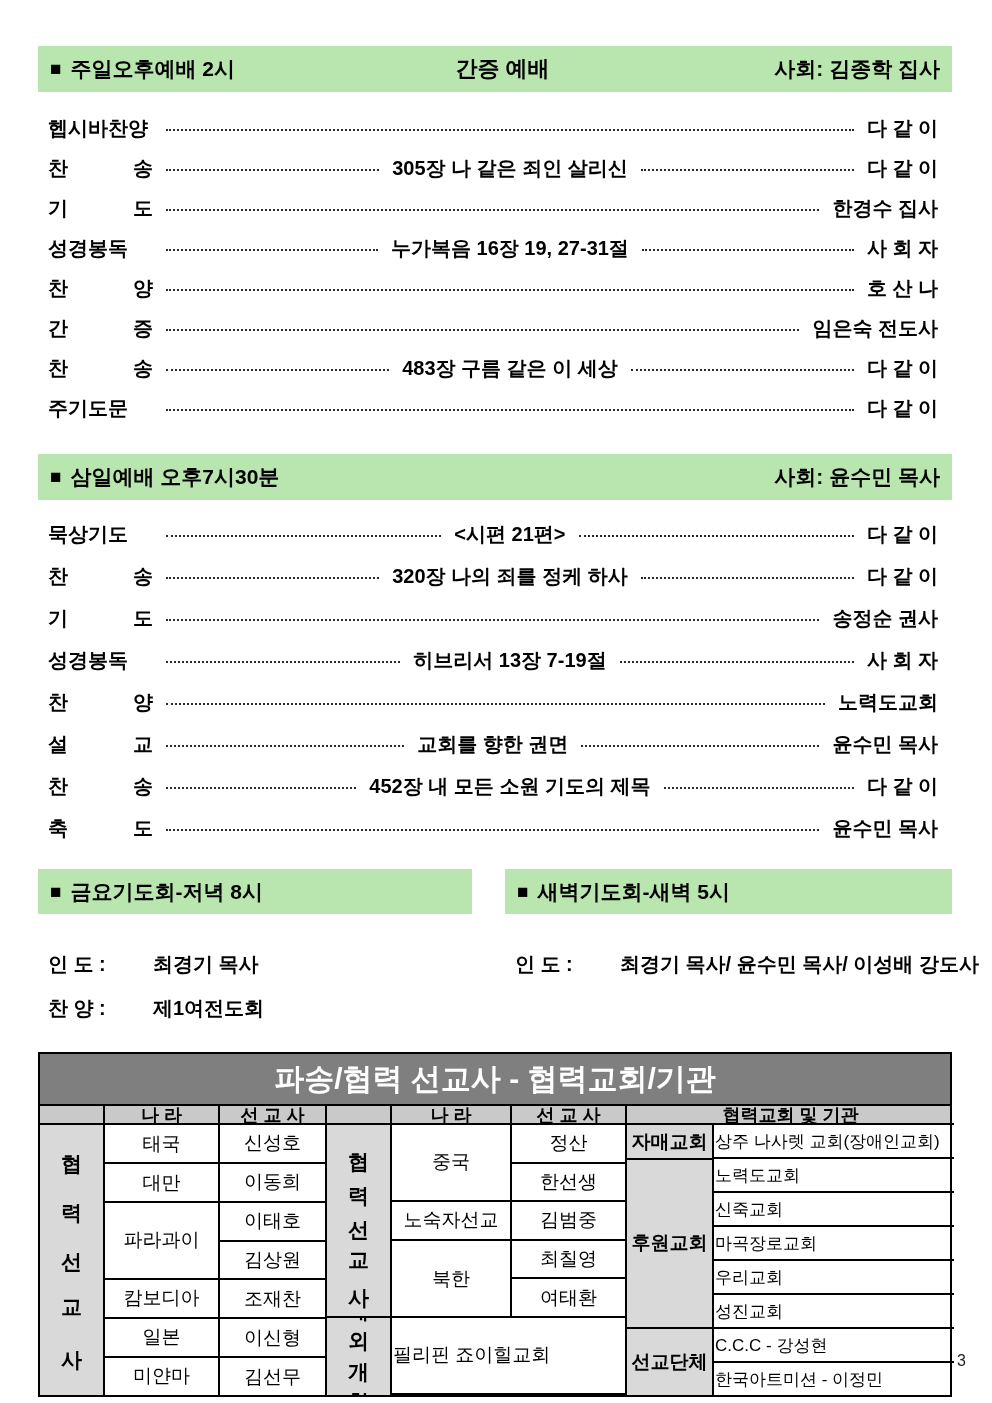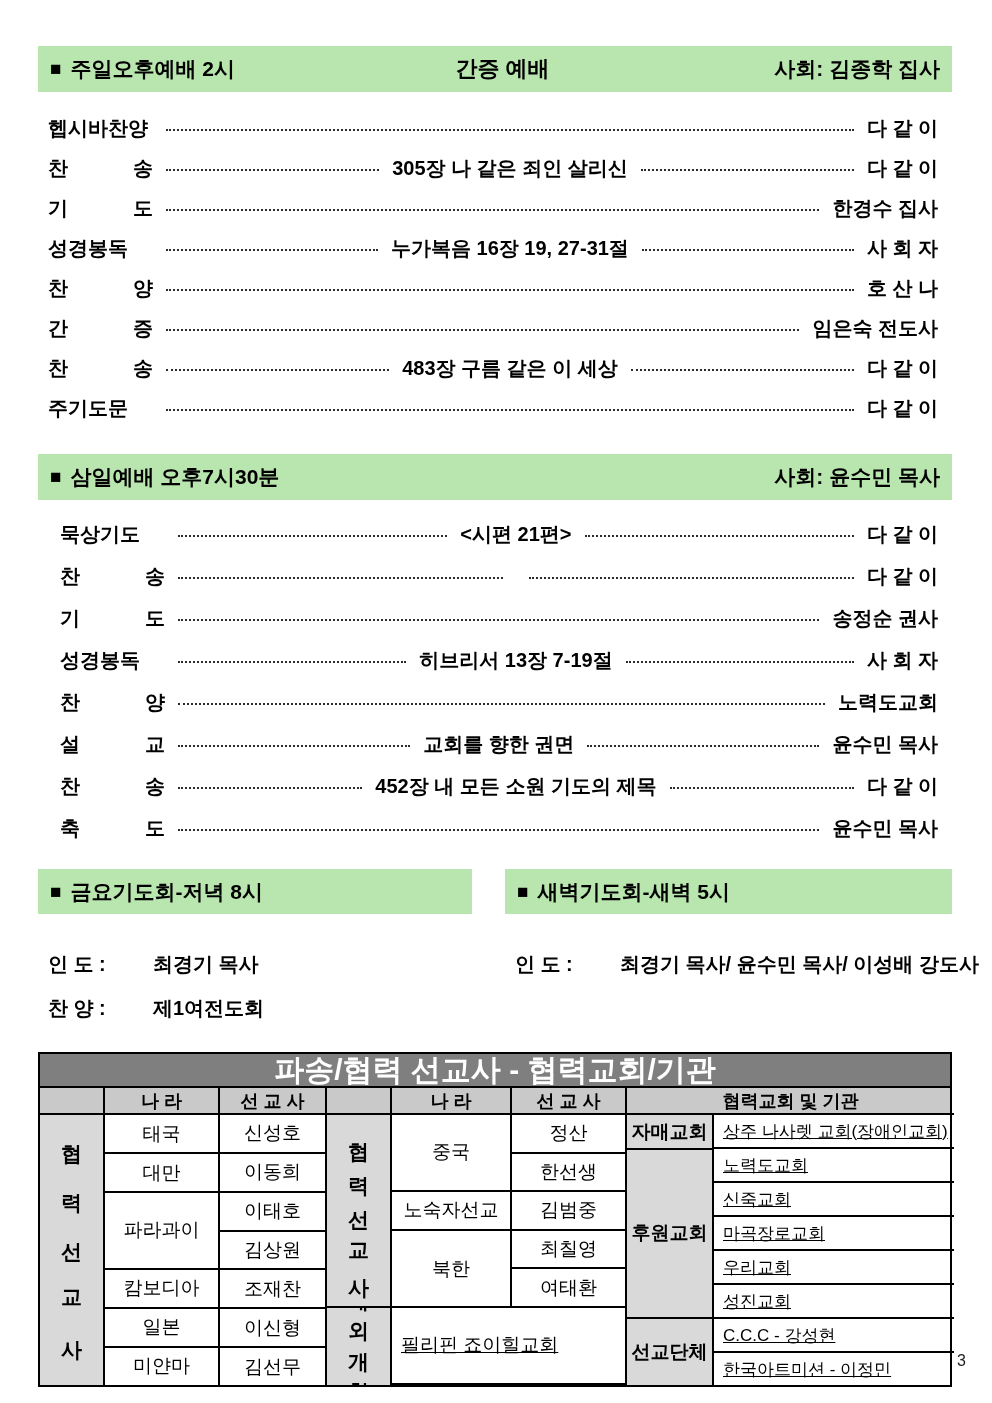--- a/index.html
+++ b/index.html
@@ -22,62 +22,62 @@
   .bar-center {
     position:absolute; left:15px; right:0; text-align:center;
     font-size:22px; font-weight:bold; pointer-events:none;
   }
   .bar-right { margin-left:auto; white-space:nowrap; }
 
   
   .order-list { padding:16px 14px 0 10px; }
   .order-list.second { padding-top:13px; }
   .order-row { display:flex; align-items:center; height:40px; font-size:20px; font-weight:bold; }
-  .order-list.second .order-row { height:42px;margin-left:12px; }
+  .order-list.second .order-row { height:42px; }
   .order-label { flex:0 0 105px; text-align:justify; text-align-last:justify; white-space:nowrap; }
   .leader { flex:1 1 auto; height:0; border-bottom:2px dotted #2a2a2a; margin:0 13px; transform:translateY(2px); }
   .order-center { white-space:nowrap; }
   .order-right { white-space:nowrap; text-align:center; }
 
   
   .mini-wrap { display:flex; justify-content:space-between; margin-top:20px; }
   .mini-left  { width:434px; }
   .mini-right { width:447px; }
   .mini .bar, .mini-left .bar, .mini-right .bar { height:45px; }
   .mini-rows { padding:28px 0 0 10px; }
   .mini-row { display:flex; align-items:center; height:44px; font-size:20px; font-weight:bold; }
   .mini-label { flex:0 0 105px; white-space:nowrap; }
   .mini-value { white-space:nowrap; }
 
   
   .mtable { margin-top:22px; width:914px; border:2px solid #000; }
   .mtable-title {
-    height:34px; background:#7f7f7f; color:#ffffff;
+    height:52px; background:#7f7f7f; color:#ffffff;
     display:flex; align-items:center; justify-content:center;
     font-size:30px; font-weight:bold; border-bottom:2px solid #000;
   }
-  .mtable-head { display:flex; height:27px; background:#c9c9c9; font-size:18px; font-weight:bold; }
+  .mtable-head { display:flex; height:19px; background:#c9c9c9; font-size:18px; font-weight:bold; }
   .hcell {
     display:flex; align-items:center; justify-content:center;
     border-right:2px solid #000; border-bottom:2px solid #000; white-space:nowrap;
   }
   .hcell.nr { border-right:none; }
   .w65 { flex:0 0 65px; } .w87 { flex:0 0 87px; } .w107 { flex:0 0 107px; }
   .w115 { flex:0 0 115px; } .w120 { flex:0 0 120px; } .w235 { flex:0 0 235px; }
   .w240 { flex:0 0 240px; } .w327 { flex:0 0 327px; }
 
   .mtable-body { display:flex; height:270px; }
   .tcol { display:flex; flex-direction:column; }
   .cell {
     display:flex; align-items:center; justify-content:center;
     border-right:2px solid #000; border-bottom:2px solid #000;
     font-size:19px; white-space:nowrap; overflow:hidden;
   }
   .cell.gray { background:#d9d9d9; font-weight:bold; }
-  .cell.left-align { justify-content:flex-start; padding-left:9px;text-decoration:underline; }
+  .cell.left-align { justify-content:flex-start; padding-left:1px; }
   .cell.small { font-size:17px; }
   .cell.nb { border-bottom:none; }
   .cell.nr { border-right:none; }
   .f1 { flex:1 1 0; } .f2 { flex:2 2 0; } .f5 { flex:5 5 0; }
   .vtext { writing-mode:vertical-rl; text-orientation:upright; font-weight:bold; font-size:21px; letter-spacing:28px; white-space:nowrap; }
   .vtext.tight { letter-spacing:13px; }
   .wrap2 { white-space:normal; text-align:center; font-size:21px; line-height:1.45; padding:0 20px; }
   .ef-top { display:flex; flex:5 5 0; }
   .ef-bot { display:flex; flex-direction:row; flex:2 2 0; }
 
@@ -159,20 +159,21 @@
       <div class="order-row">
         <span class="order-label">묵상기도</span>
         <span class="leader"></span>
         <span class="order-center">&lt;시편 21편&gt;</span>
         <span class="leader"></span>
         <span class="order-right">다 같 이</span>
       </div>
       <div class="order-row">
         <span class="order-label">찬 송</span>
         <span class="leader"></span>
+        <span class="order-center">320장 나의 죄를 정케 하사</span>
         <span class="leader"></span>
         <span class="order-right">다 같 이</span>
       </div>
       <div class="order-row">
         <span class="order-label">기 도</span>
         <span class="leader"></span>
         <span class="order-right">송정순 권사</span>
       </div>
       <div class="order-row">
         <span class="order-label">성경봉독</span>

